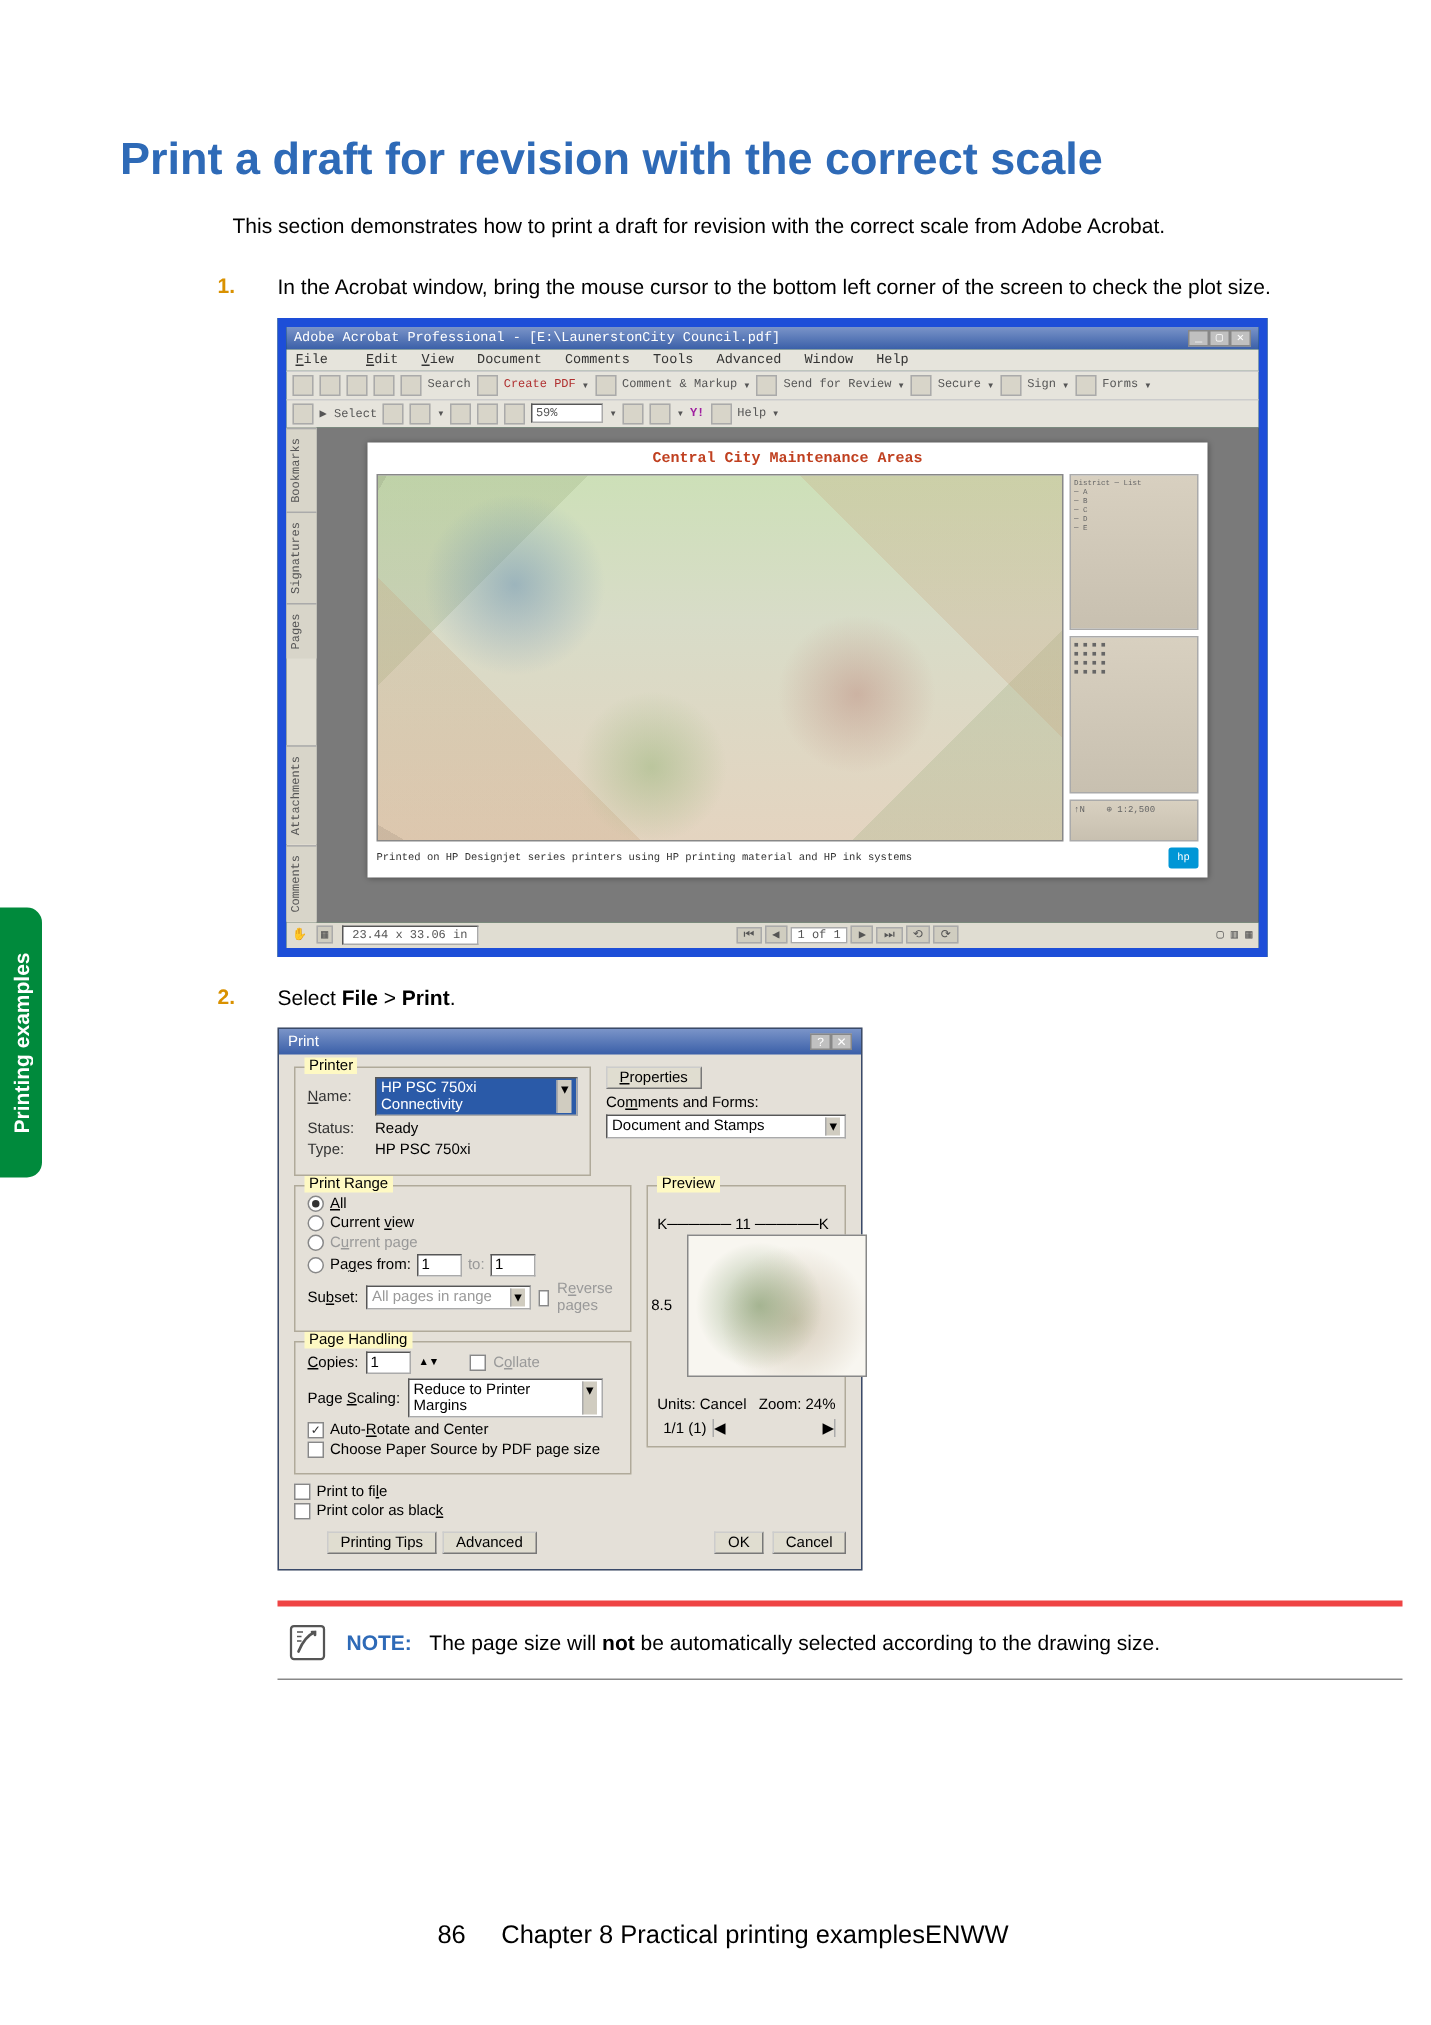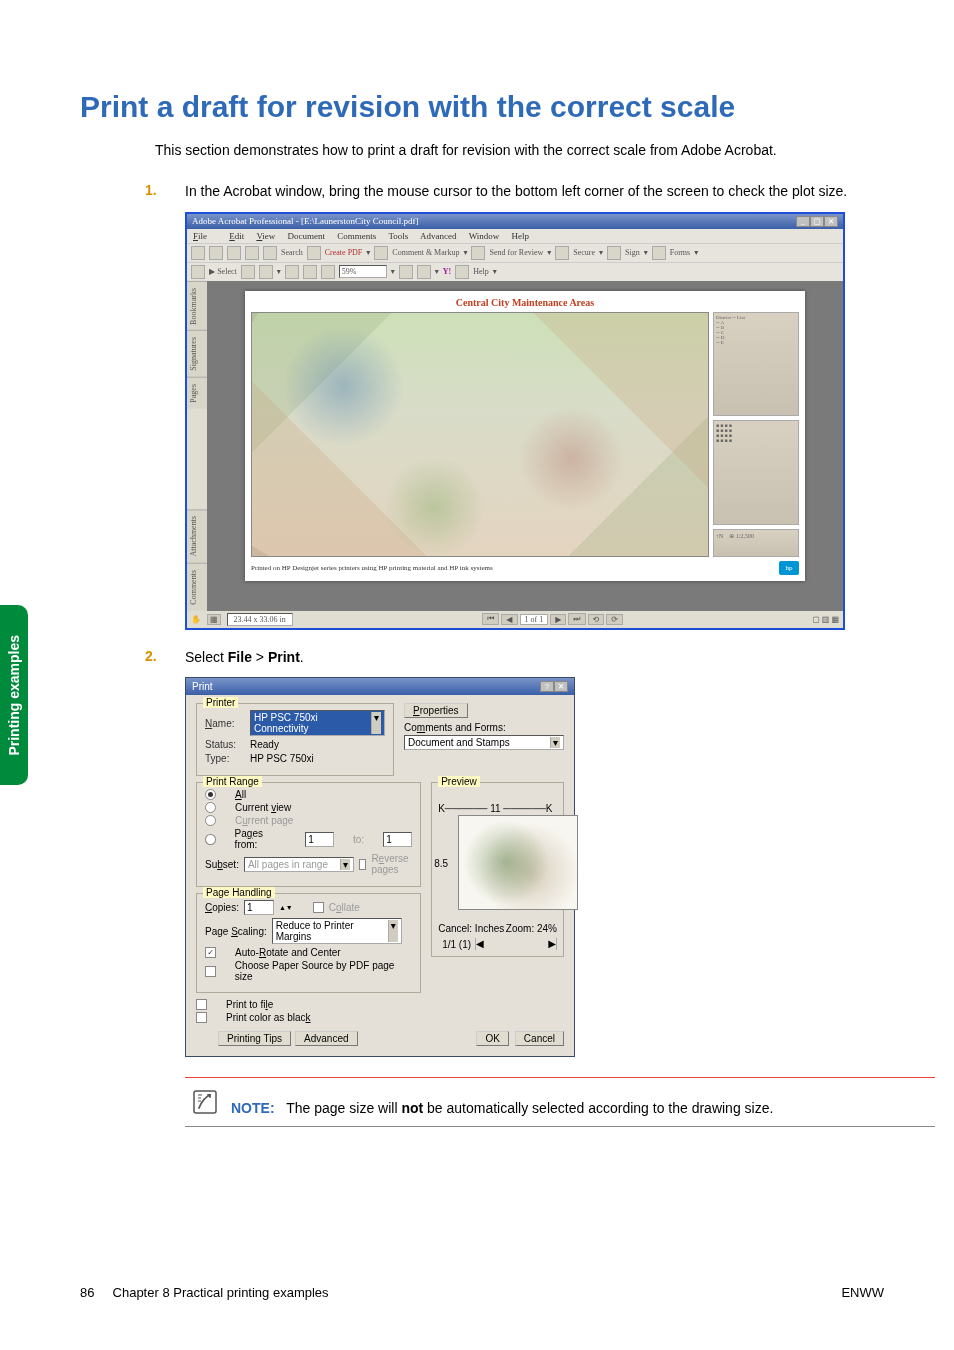--- a/index.html
+++ b/index.html
@@ -48,22 +48,22 @@
     line-height: 1.4;
   }
   .screenshot-block {
     margin-left: 105px;
     margin-bottom: 18px;
   }
   
   .acro-win {
     width: 660px;
     background: #14532d;
-    border: 2px solid #1d4ed8;
-    font-family: Liberation Serif, serif;
+    border: 6px solid #1d4ed8;
+    font-family: Liberation Mono, monospace;
     font-size: 9px;
   }
   .acro-title {
     background: linear-gradient(#7a94c8,#3a5fa8);
     color: #fff;
     padding: 2px 5px;
     display: flex;
     justify-content: space-between;
   }
   .win-ctrl { display: flex; gap: 0; }
@@ -267,21 +267,21 @@
   }
   .fselect.highlight { background: #2a5aa8; color: #fff; }
   .fselect .arr { background: #d0ccc0; color: #000; padding: 0 2px; border-left: 1px solid #aaa; }
   .btn {
     background: #e0ddd0;
     border: 1px outset #ccc;
     padding: 1px 8px;
     font-size: 10px;
   }
   .radio-row, .chk-row {
-    display: flex; align-items: center; gap: 19px;
+    display: flex; align-items: center; gap: 4px;
     margin-bottom: 2px;
     font-size: 10px;
   }
   .radio, .chk {
     width: 11px; height: 11px;
     border: 1px solid #888;
     display:inline-flex;align-items:center;justify-content:center;
     font-size:7px;
   }
   .radio { border-radius: 50%; background:#fff; }
@@ -336,23 +336,23 @@
     margin-top: 6px;
   }
   .dlg-bottom .bl { display:flex; gap:4px;padding-left:22px; }
   .dlg-bottom .br { display:flex; gap:6px; }
 
   
   .note-box {
     margin-left: 105px;
     margin-top: 20px;
     display: flex;
-    align-items: flex-end;
+    align-items: center;
     gap: 12px;
-    border-top: 1px solid #ef4444;
+    border-top: 4px solid #ef4444;
     border-bottom: 1px solid #888;
     padding: 10px 6px;
     width: 750px;
   }
   .note-icon {
     width: 28px; height: 28px;
     display: flex; justify-content:center;
     font-size: 24px;
     color: #555;
   }
@@ -383,22 +383,22 @@
     transform: rotate(180deg);
   }
 
   
   .footer {
     position: absolute;
     bottom: 50px;
     left: 80px;
     right: 70px;
     display: flex;
-    justify-content: space-between;
-    font-size: 13px;
+    justify-content: center;
+    font-size: 17px;
   }
 </style>
 </head>
 <body>
 
 <div class="content">
   <h1>Print a draft for revision with the correct scale</h1>
   <p class="intro">This section demonstrates how to print a draft for revision with the correct scale from Adobe Acrobat.</p>
 
   <div class="step-row">
@@ -638,21 +638,21 @@
 
           <div class="dlg-right">
             <div class="preview-box">
               <span class="grp-title">Preview</span>
               <div class="pv-canvas">
                 <span>K────── <span>11</span> ──────K</span>
                 <span class="pv-h">8.5</span>
                 <div class="pv-page"></div>
               </div>
               <div class="pv-info">
-                <span>Cancel: Inches</span>
+                <span>Units: Cancel</span>
                 <span>Zoom:  24%</span>
               </div>
               <div class="pv-nav">
                 <span class="left">1/1 (1)</span>
                 <span class="nav-btns">
                     <span>◀</span>
                     <span>▶</span>
                   </span>
               </div>
             </div>

